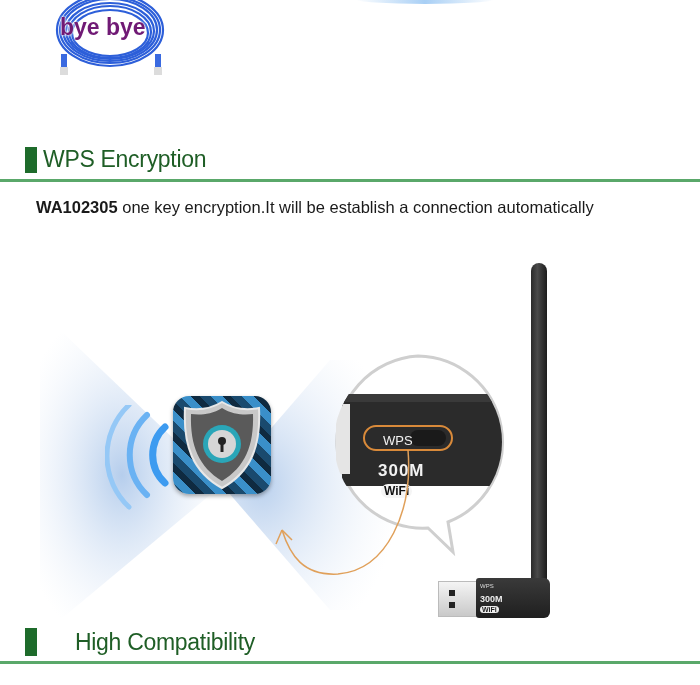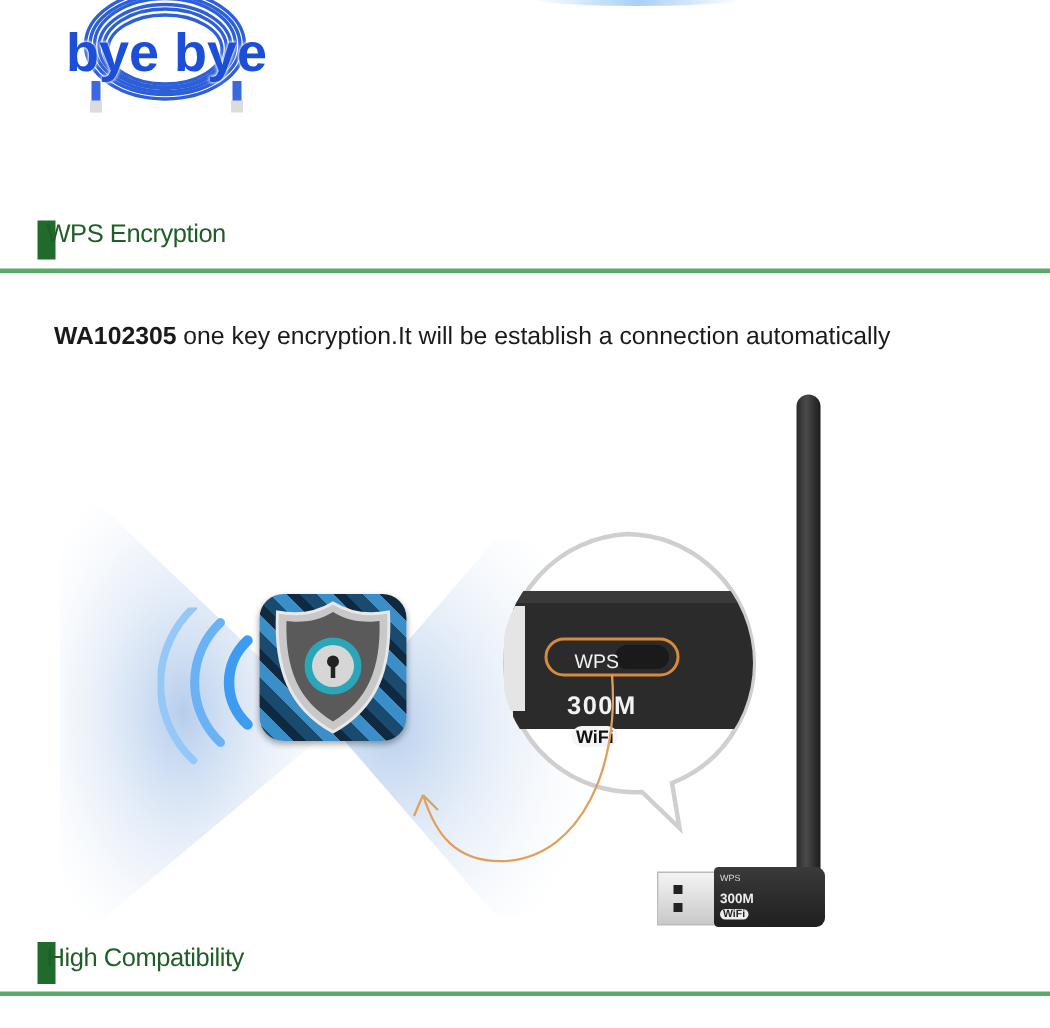--- a/index.html
+++ b/index.html
@@ -1,31 +1,31 @@
 <!DOCTYPE html>
 <html><head>
 <meta charset="utf-8">
 <style>
   html, body { margin:0; padding:0; background:#ffffff; }
   body { width:700px; height:685px; position:relative; overflow:hidden; font-family:"Liberation Sans", sans-serif; }
 
   
   .cable { position:absolute; left:52px; top:-30px; width:118px; height:110px; }
-  .byebye { position:absolute; left:44px; top:14px; font-size:36px; font-weight:bold; color:#1d4ed8;
+  .byebye { position:absolute; left:60px; top:14px; font-size:23px; font-weight:bold; color:#701a75;
             letter-spacing:0px; text-shadow:0 0 2px #fff, 0 0 3px #fff; }
   .topglow { position:absolute; left:355px; top:-6px; width:140px; height:10px; border-radius:50%;
              background:linear-gradient(to right, rgba(140,190,240,0), #a8cff5, rgba(140,190,240,0)); }
 
   
   .heading { position:absolute; left:0; width:700px; }
   .heading .bar { position:absolute; left:25px; width:12px; background:#1e6b2b; }
-  .heading .title { position:absolute; left:31px; font-size:17px; color:#1f5e26; letter-spacing:-0.3px; }
+  .heading .title { position:absolute; left:43px; font-size:23px; color:#1f5e26; letter-spacing:-0.3px; }
   .heading .rule { position:absolute; left:0; width:700px; height:3px; background:#5aa86a; }
 
-  .desc { position:absolute; left:36px; top:212px; font-size:16.5px; color:#1a1a1a; line-height:24px; width:660px; }
+  .desc { position:absolute; left:36px; top:195px; font-size:16.5px; color:#1a1a1a; line-height:24px; width:660px; }
   .desc b { font-weight:bold; }
   .fan { position:absolute; }
   .shield-tile { position:absolute; left:173px; top:136px; width:98px; height:98px; border-radius:16px;
     background: repeating-linear-gradient(45deg, #1a4a6e 0 8px, #3a8fc9 8px 16px, #0f2a40 16px 22px);
     box-shadow:0 2px 4px rgba(0,0,0,0.35); }
   .antenna { position:absolute; left:531px; top:263px; width:16px; height:345px; border-radius:8px 8px 4px 4px;
     background:linear-gradient(to right, #2a2a2a, #4a4a4a 40%, #1c1c1c); }
   .dongle { position:absolute; left:476px; top:578px; width:74px; height:40px; background:linear-gradient(#3a3a3a,#1f1f1f); border-radius:3px 6px 6px 3px; }
   .usb-plug { position:absolute; left:438px; top:581px; width:40px; height:34px; background:linear-gradient(#f4f4f4,#c9c9c9); border:1px solid #bbb; }
   .usb-plug i { position:absolute; left:10px; width:6px; height:6px; background:#222; }
@@ -132,15 +132,15 @@
     <i style="top:20px;"></i>
 </div>
 <div class="dongle">
   <span class="t1">WPS</span>
   <span class="t2">300M</span>
   <span class="t3">WiFi</span>
 </div>
 
 <div class="heading" style="top:627px;">
   <div class="bar" style="top:1px;height:28px;"></div>
-  <div class="title" style="top:2px;">High Compatibility</div>
+  <div class="title" style="top:2px;margin-left:32px;">High Compatibility</div>
   <div class="rule" style="top:34px;"></div>
 </div>
 
 </body></html>

